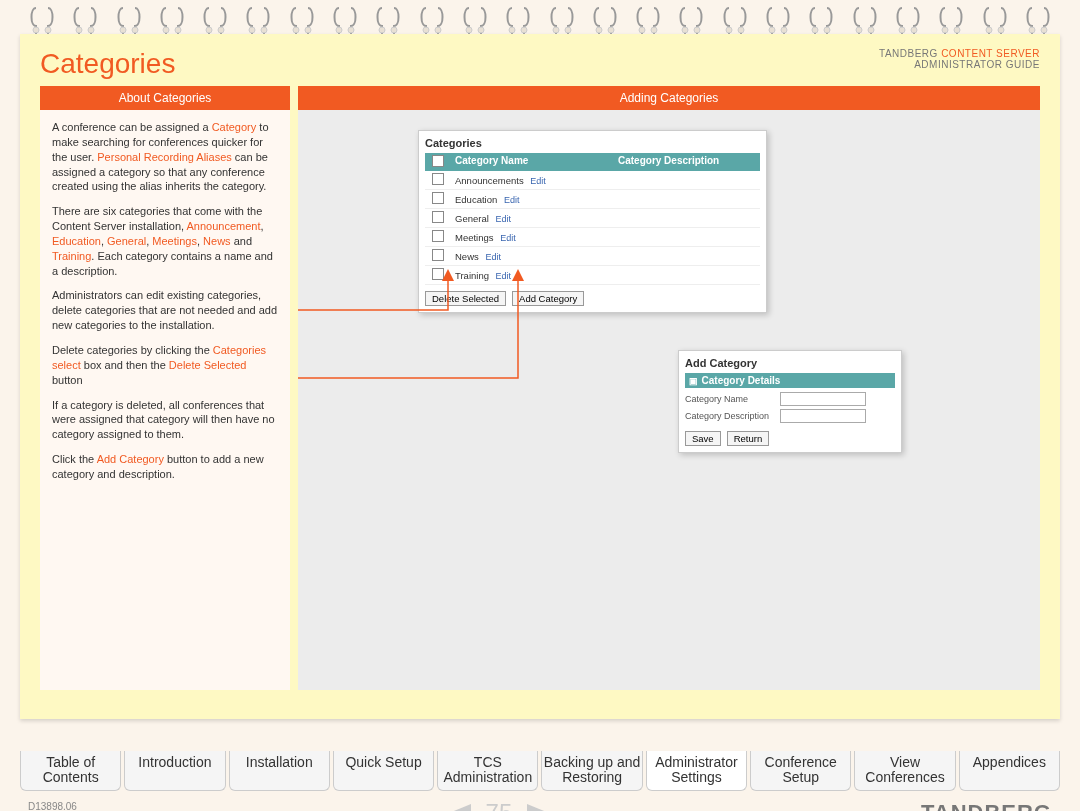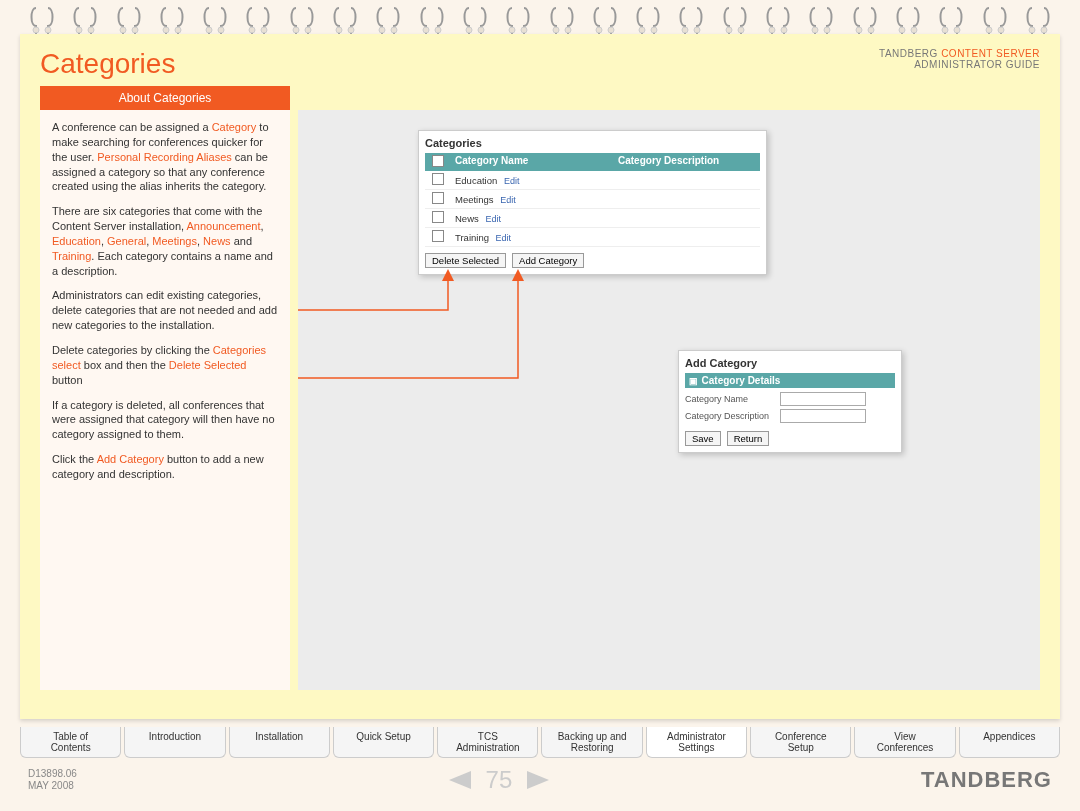--- a/index.html
+++ b/index.html
@@ -158,25 +158,26 @@
   display: flex;
   gap: 3px;
   margin: 8px 20px 0 20px;
 }
 .nav-tab {
   background: #f5f5f5;
   border: 1px solid #ccc;
   border-radius: 0 0 6px 6px;
   border-top: none;
   padding: 4px 0;
-  font-size: 10px;
+  font-size: 14px;
   text-align: center;
   line-height: 1.1;
   flex: 1;
   cursor: pointer;
+  margin-top: 24px;
 }
 .nav-tab.active { background: #fff; }
 .footer {
   display: flex;
   justify-content: space-between;
   align-items: center;
   margin: 8px 28px 0 28px;
   padding-bottom: 8px;
 }
 .footer-left { font-size: 10px; color: #888; line-height:1.2;}
@@ -316,20 +317,21 @@
   <div class="header-row">
     <div class="title">Categories</div>
     <div class="header-right">
       <span>TANDBERG </span><span class="brand">CONTENT SERVER</span><br>
       <span>ADMINISTRATOR GUIDE</span>
     </div>
   </div>
 
   <div class="tabs">
     <div class="tab tab-left">About Categories</div>
+    <div class="tab tab-right">Adding Categories</div>
   </div>
 
   <div class="content-row">
     <div class="left-col">
       <p>
         <span>A conference can be assigned a </span><span class="hl">Category</span><span> to make searching for conferences quicker for the user. </span><span class="hl">Personal Recording Aliases</span><span> can be assigned a category so that any conference created using the alias inherits the category.</span>
       </p>
       <p>
         <span>There are six categories that come with the Content Server installation, </span><span class="hl">Announcement</span><span>, </span><span class="hl">Education</span><span>, </span><span class="hl">General</span><span>, </span><span class="hl">Meetings</span><span>, </span><span class="hl">News</span><span> and </span><span class="hl">Training</span><span>. Each category contains a name and a description.</span>
       </p>
@@ -349,21 +351,31 @@
       <div class="panel panel-categories">
         <div class="panel-title">Categories</div>
         <div class="grid-head">
           <div class="cell cell-cb"><span class="chk"></span></div>
           <div class="cell cell-name">Category Name</div>
           <div class="cell cell-desc">Category Description</div>
         </div>
         <div id="grid-rows">
             <div class="grid-row">
               <div class="cell cell-cb"><span class="chk"></span></div>
+              <div class="cell cell-name">Announcements <span class="edit">Edit</span></div>
+              <div class="cell cell-desc"></div>
+            </div>
+            <div class="grid-row">
+              <div class="cell cell-cb"><span class="chk"></span></div>
               <div class="cell cell-name">Education <span class="edit">Edit</span></div>
+              <div class="cell cell-desc"></div>
+            </div>
+            <div class="grid-row">
+              <div class="cell cell-cb"><span class="chk"></span></div>
+              <div class="cell cell-name">General <span class="edit">Edit</span></div>
               <div class="cell cell-desc"></div>
             </div>
             <div class="grid-row">
               <div class="cell cell-cb"><span class="chk"></span></div>
               <div class="cell cell-name">Meetings <span class="edit">Edit</span></div>
               <div class="cell cell-desc"></div>
             </div>
             <div class="grid-row">
               <div class="cell cell-cb"><span class="chk"></span></div>
               <div class="cell cell-name">News <span class="edit">Edit</span></div>

